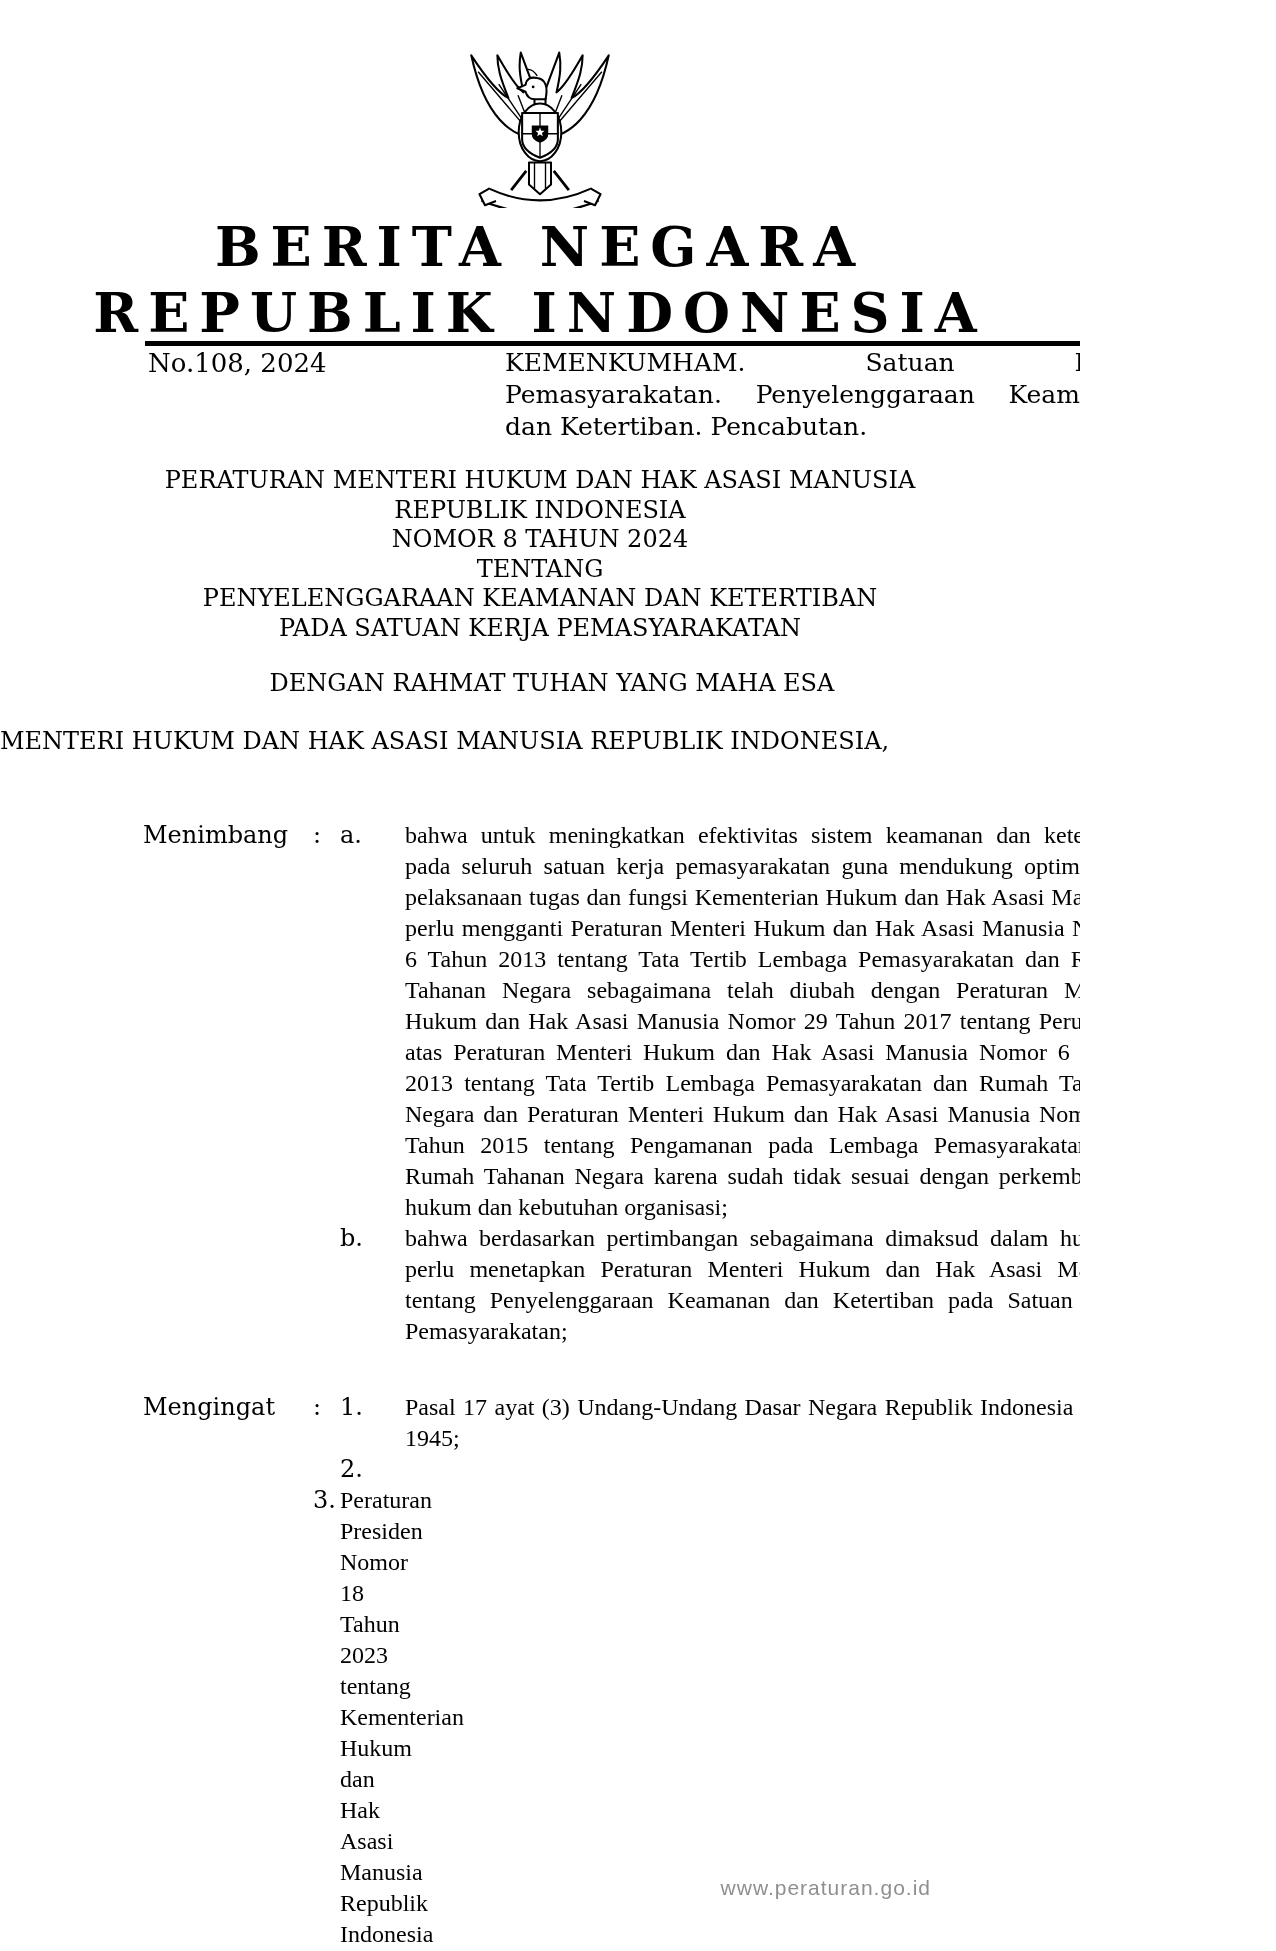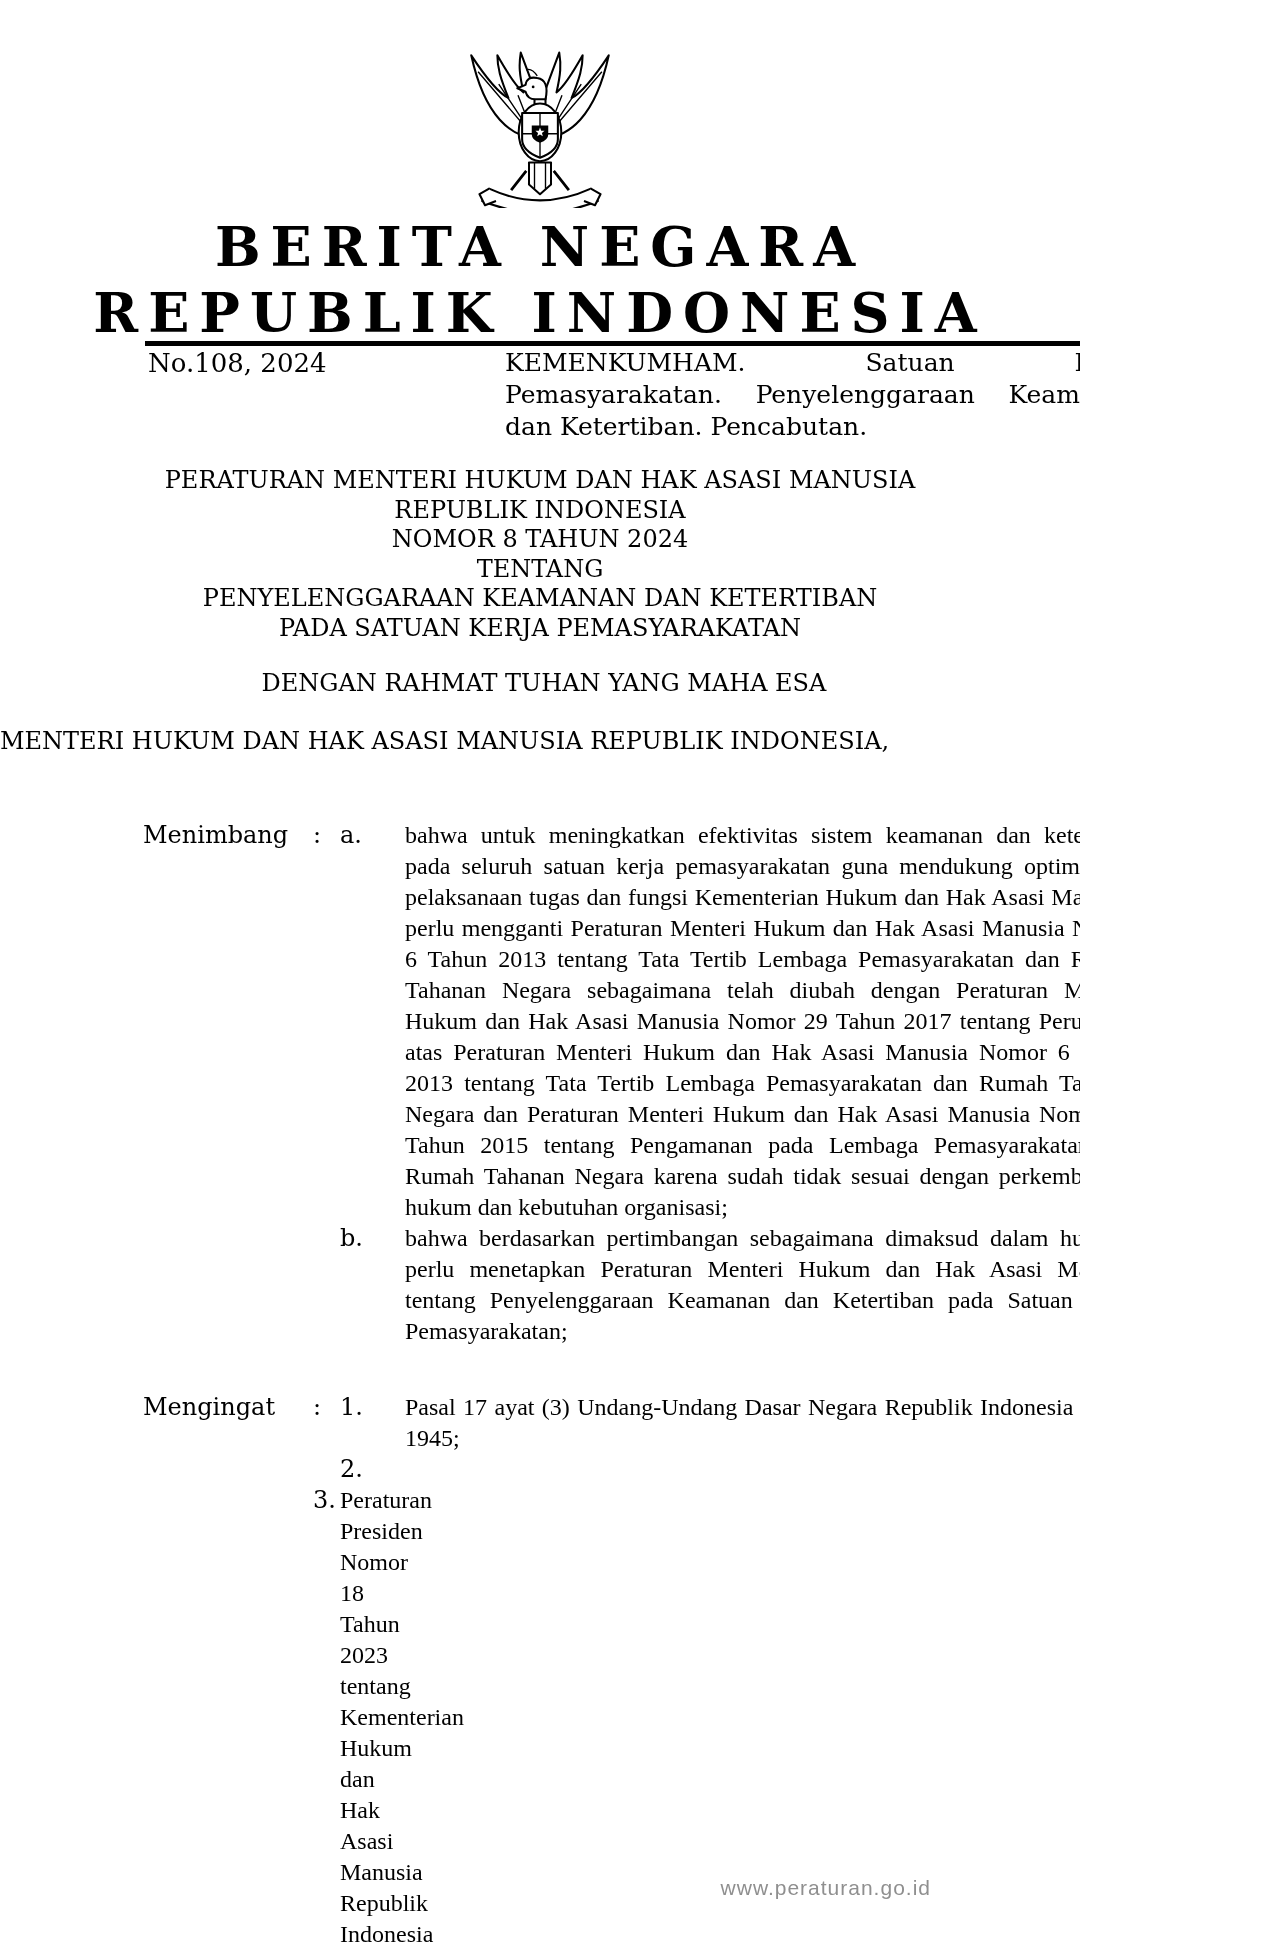--- a/index.html
+++ b/index.html
@@ -19,21 +19,21 @@
   .rule{position:absolute;top:341px;left:145px;width:1006px;height:5px;background:#000;}
   .issue-no{position:absolute;top:347px;left:148px;font-size:26px;line-height:32px;}
   .subject{
     position:absolute;top:347px;left:505px;width:637px;
     font-size:25px;line-height:32px;text-align:justify;
   }
   .title-block{
     position:absolute;top:466px;left:0;width:100%;
     text-align:center;font-size:24px;line-height:29.5px;
   }
-  .invocation{position:absolute;top:669px;left:4px;width:100%;text-align:center;font-size:24px;}
+  .invocation{position:absolute;top:669px;left:12px;width:100%;text-align:center;font-size:24px;}
   .authority{position:absolute;top:727px;left:0;width:100%;text-align:left;font-size:24px;}
   .body-sections{
     position:absolute;top:820px;left:143px;width:997px;
     font-size:24px;line-height:31px;
   }
   .section{display:grid;grid-template-columns:170px 27px 65px 735px;}
   .section + .section{margin-top:45px;}
   .item-text{text-align:justify;font-family:Liberation Serif, serif;}
   .footer{
     position:absolute;top:1876px;right:149px;

